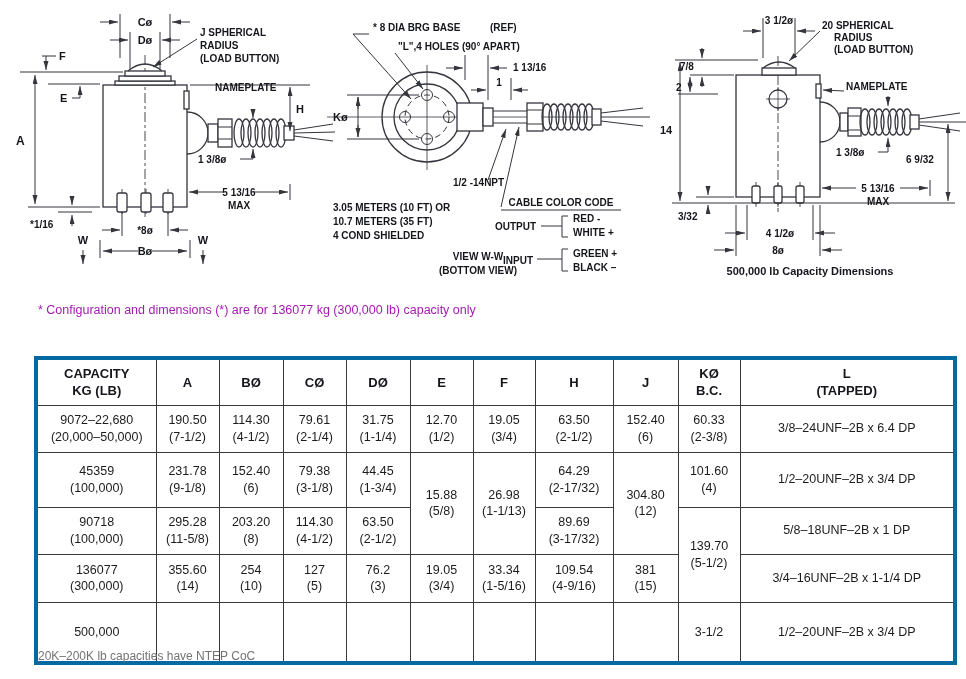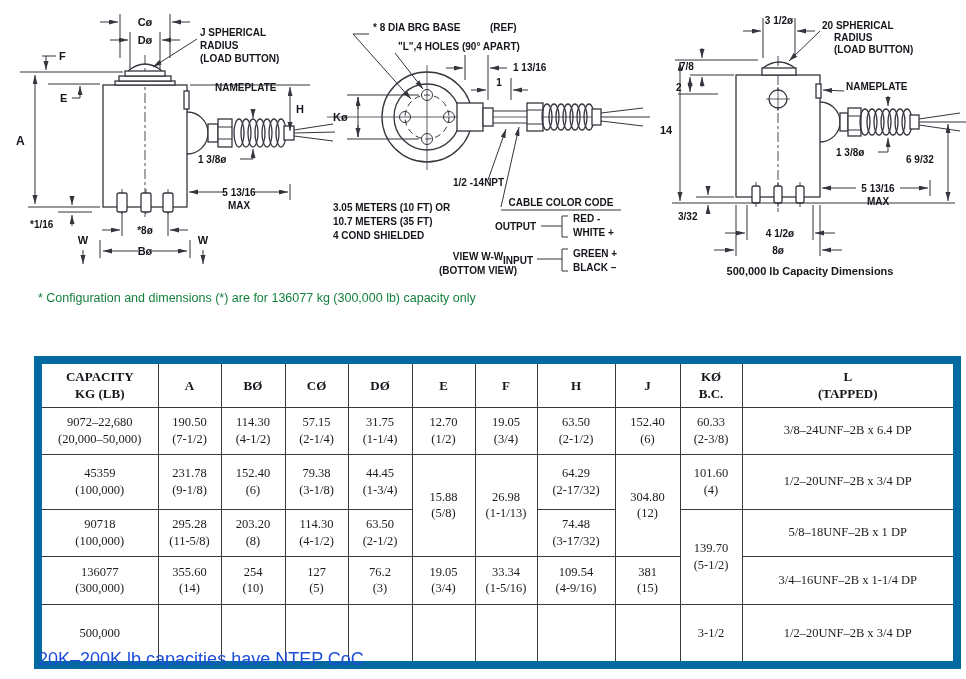--- a/index.html
+++ b/index.html
@@ -12,25 +12,25 @@
   .dl{fill:none;stroke:#34353d;stroke-width:1;}
   .thin{fill:none;stroke:#34353d;stroke-width:0.8;}
   .cl{fill:none;stroke:#34353d;stroke-width:0.9;stroke-dasharray:10 3 3 3;}
   .cls{fill:none;stroke:#34353d;stroke-width:0.9;stroke-dasharray:4 3;}
   .dsh{fill:none;stroke:#34353d;stroke-width:1;stroke-dasharray:6 4;}
   svg text{font-family:"Liberation Sans",sans-serif;font-weight:700;font-size:10px;fill:#15161c;}
   svg text.t11{font-size:11px;}
   svg text.t12{font-size:12px;}
   .mid{text-anchor:middle;}
   
-  .note{position:absolute;left:38px;top:291px;font-size:12.5px;color:#15803d;}
-  .footer{position:absolute;left:38px;top:649px;font-size:18px;color:#1d4ed8;}
+  .note{position:absolute;left:38px;top:303px;font-size:12.5px;color:#a21caf;}
+  .footer{position:absolute;left:38px;top:649px;font-size:12px;color:#737373;}
   
   .spec{position:absolute;left:34px;top:356px;border-collapse:collapse;table-layout:fixed;
-        border:8px solid #0369a1;font-family:Liberation Serif, serif;}
+        border:4px solid #0369a1;}
   .spec th,.spec td{border:1px solid #3a3a3a;text-align:center;vertical-align:middle;
         white-space:pre-line;padding:2px 3px;line-height:1.32;}
   .spec th{font-size:13px;font-weight:700;}
   .spec td{font-size:12.5px;font-weight:400;color:#1c1c1c;}
   tr.h47{height:47px;} tr.h55{height:55px;margin-top:36px;} tr.h48{height:48px;} tr.h45{height:61px;}
 </style>
 </head>
 <body>
 
 <div class="canvas">
@@ -333,21 +333,21 @@
       <th>L
 (TAPPED)</th>
     </tr>
     <tr class="h47">
       <td>9072–22,680
 (20,000–50,000)</td>
       <td>190.50
 (7-1/2)</td>
       <td>114.30
 (4-1/2)</td>
-      <td>57.15
+      <td>79.61
 (2-1/4)</td>
       <td>31.75
 (1-1/4)</td>
       <td>12.70
 (1/2)</td>
       <td>19.05
 (3/4)</td>
       <td>63.50
 (2-1/2)</td>
       <td>152.40
@@ -383,21 +383,21 @@
       <td>90718
 (100,000)</td>
       <td>295.28
 (11-5/8)</td>
       <td>203.20
 (8)</td>
       <td>114.30
 (4-1/2)</td>
       <td>63.50
 (2-1/2)</td>
-      <td>74.48
+      <td>89.69
 (3-17/32)</td>
       <td rowspan="2">139.70
 (5-1/2)</td>
       <td>5/8–18UNF–2B x 1 DP</td>
     </tr>
     <tr class="h48">
       <td>136077
 (300,000)</td>
       <td>355.60
 (14)</td>

